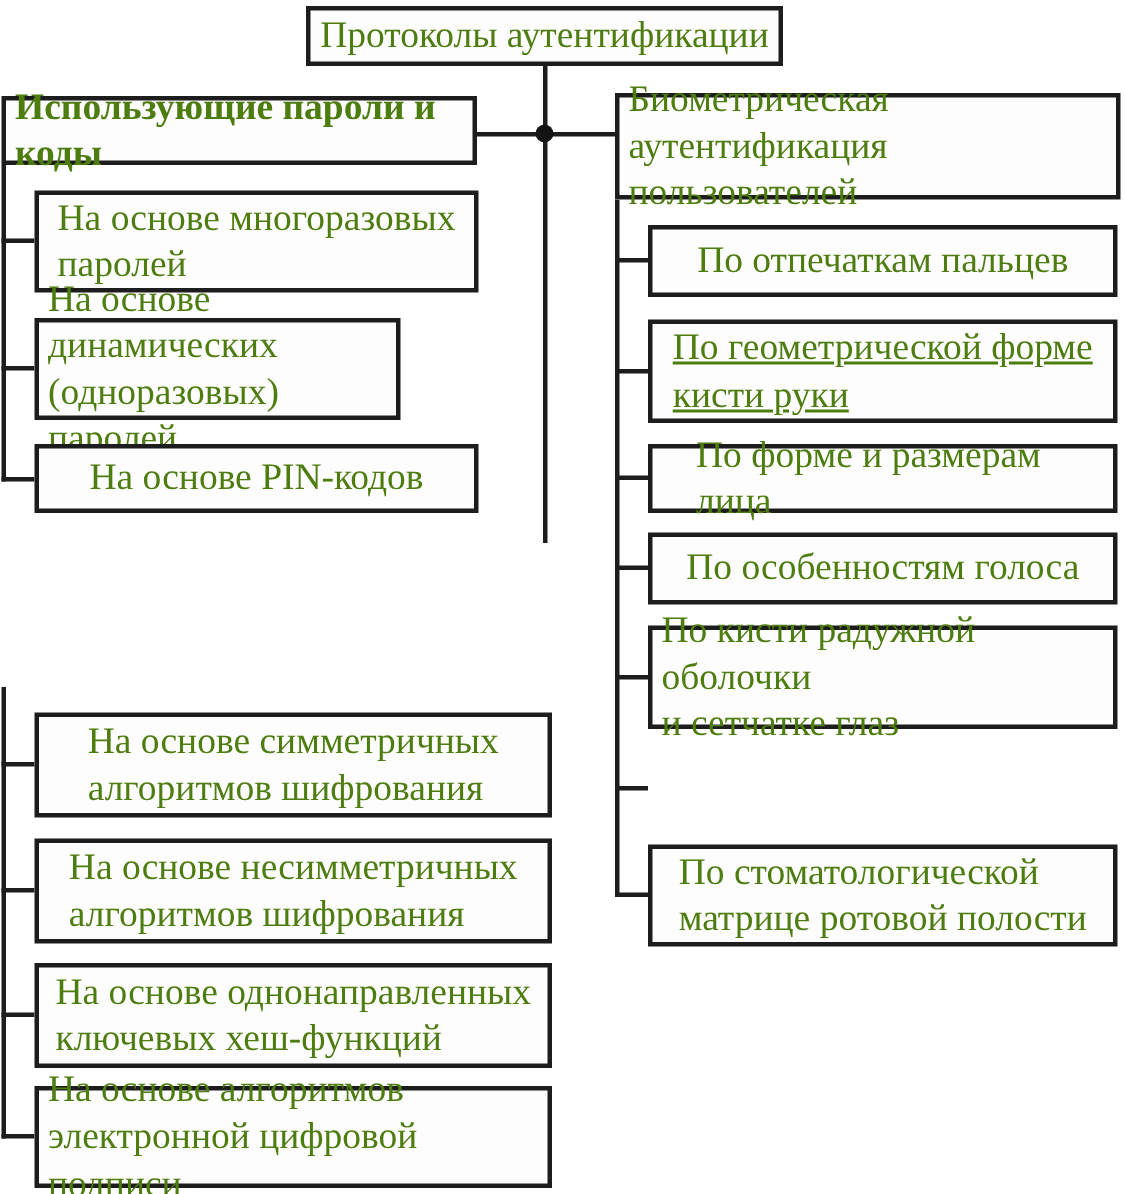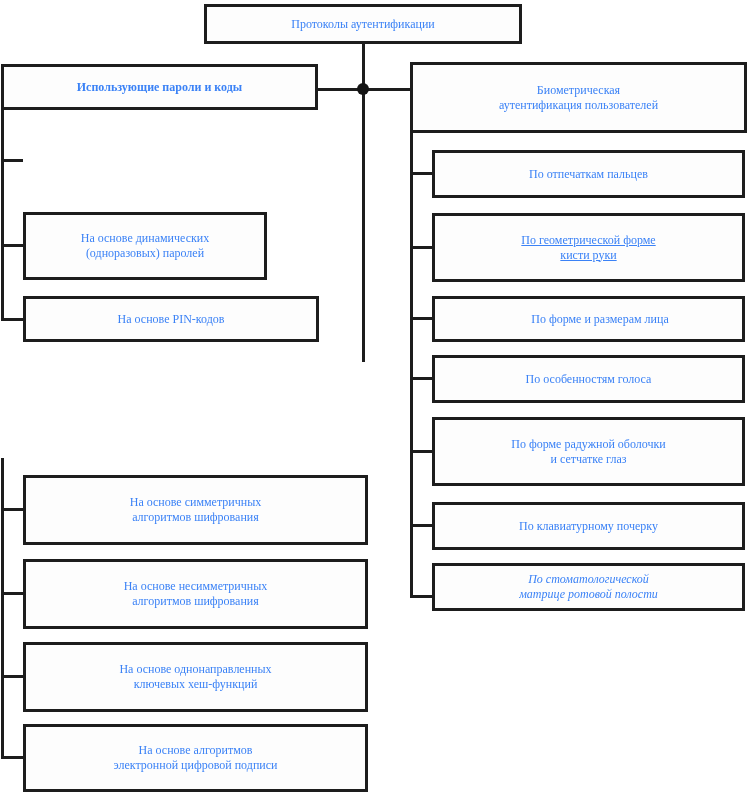--- a/index.html
+++ b/index.html
@@ -13,26 +13,25 @@
     height: 796px;
     background: #ffffff;
     font-family: "Liberation Serif", "DejaVu Serif", serif;
     overflow: hidden;
   }
   .box {
     position: absolute;
     box-sizing: border-box;
     border: 3px solid #1d1d1d;
     background: #fdfdfd;
-    color: #3b82f6;
+    color: #4d7c0f;
     display: flex;
     align-items: center;
     justify-content: center;
-    text-align: center;
-    font-size: 12px;
+    font-size: 25px;
     line-height: 1.25;
     white-space: pre-line;
     padding: 2px 6px;
     z-index: 2;
   }
   .line {
     position: absolute;
     background: #1d1d1d;
     z-index: 1;
   }
@@ -70,39 +69,40 @@
   <div class="line" style="left:410px; top:246px; width:22px; height:3px;"></div>
   <div class="line" style="left:410px; top:317px; width:22px; height:3px;"></div>
   <div class="line" style="left:410px; top:377px; width:22px; height:3px;"></div>
   <div class="line" style="left:410px; top:450px; width:22px; height:3px;"></div>
   <div class="line" style="left:410px; top:524px; width:22px; height:3px;"></div>
   <div class="line" style="left:410px; top:595px; width:22px; height:3px;"></div>
 
   <div class="box" style="left:204px; top:4px; width:318px; height:40px;">Протоколы аутентификации</div>
 
   <div class="box" style="left:1px; top:64px; width:317px; height:46px;font-weight:bold;">Использующие пароли и коды</div>
+  <div class="box" style="left:23px; top:127px; width:296px; height:68px;">На основе многоразовых
+паролей</div>
   <div class="box" style="left:23px; top:212px; width:244px; height:68px;">На основе динамических
 (одноразовых) паролей</div>
   <div class="box" style="left:23px; top:296px; width:296px; height:46px;">На основе PIN-кодов</div>
 
   <div class="box" style="left:23px; top:475px; width:345px; height:70px;">На основе симметричных
 алгоритмов шифрования</div>
   <div class="box" style="left:23px; top:559px; width:345px; height:70px;">На основе несимметричных
 алгоритмов шифрования</div>
   <div class="box" style="left:23px; top:642px; width:345px; height:70px;">На основе однонаправленных
 ключевых хеш-функций</div>
   <div class="box" style="left:23px; top:724px; width:345px; height:68px;">На основе алгоритмов
 электронной цифровой подписи</div>
 
   <div class="box" style="left:410px; top:62px; width:337px; height:71px;">Биометрическая
 аутентификация пользователей</div>
   <div class="box" style="left:432px; top:150px; width:313px; height:48px;">По отпечаткам пальцев</div>
   <div class="box" style="left:432px; top:213px; width:313px; height:69px;text-decoration:underline;">По геометрической форме
 кисти руки</div>
   <div class="box" style="left:432px; top:296px; width:313px; height:46px;padding-left:29px;">По форме и размерам лица</div>
   <div class="box" style="left:432px; top:355px; width:313px; height:48px;">По особенностям голоса</div>
-  <div class="box" style="left:432px; top:417px; width:313px; height:69px;">По форме радужной оболочки
+  <div class="box" style="left:432px; top:417px; width:313px; height:69px;">По кисти радужной оболочки
 и сетчатке глаз</div>
-  <div class="box" style="left:432px; top:502px; width:313px; height:48px;">По клавиатурному почерку</div>
-  <div class="box" style="left:432px; top:563px; width:313px; height:48px;font-style:italic;">По стоматологической
+  <div class="box" style="left:432px; top:563px; width:313px; height:68px;">По стоматологической
 матрице ротовой полости</div>
 
 </div>
 
 </body></html>

